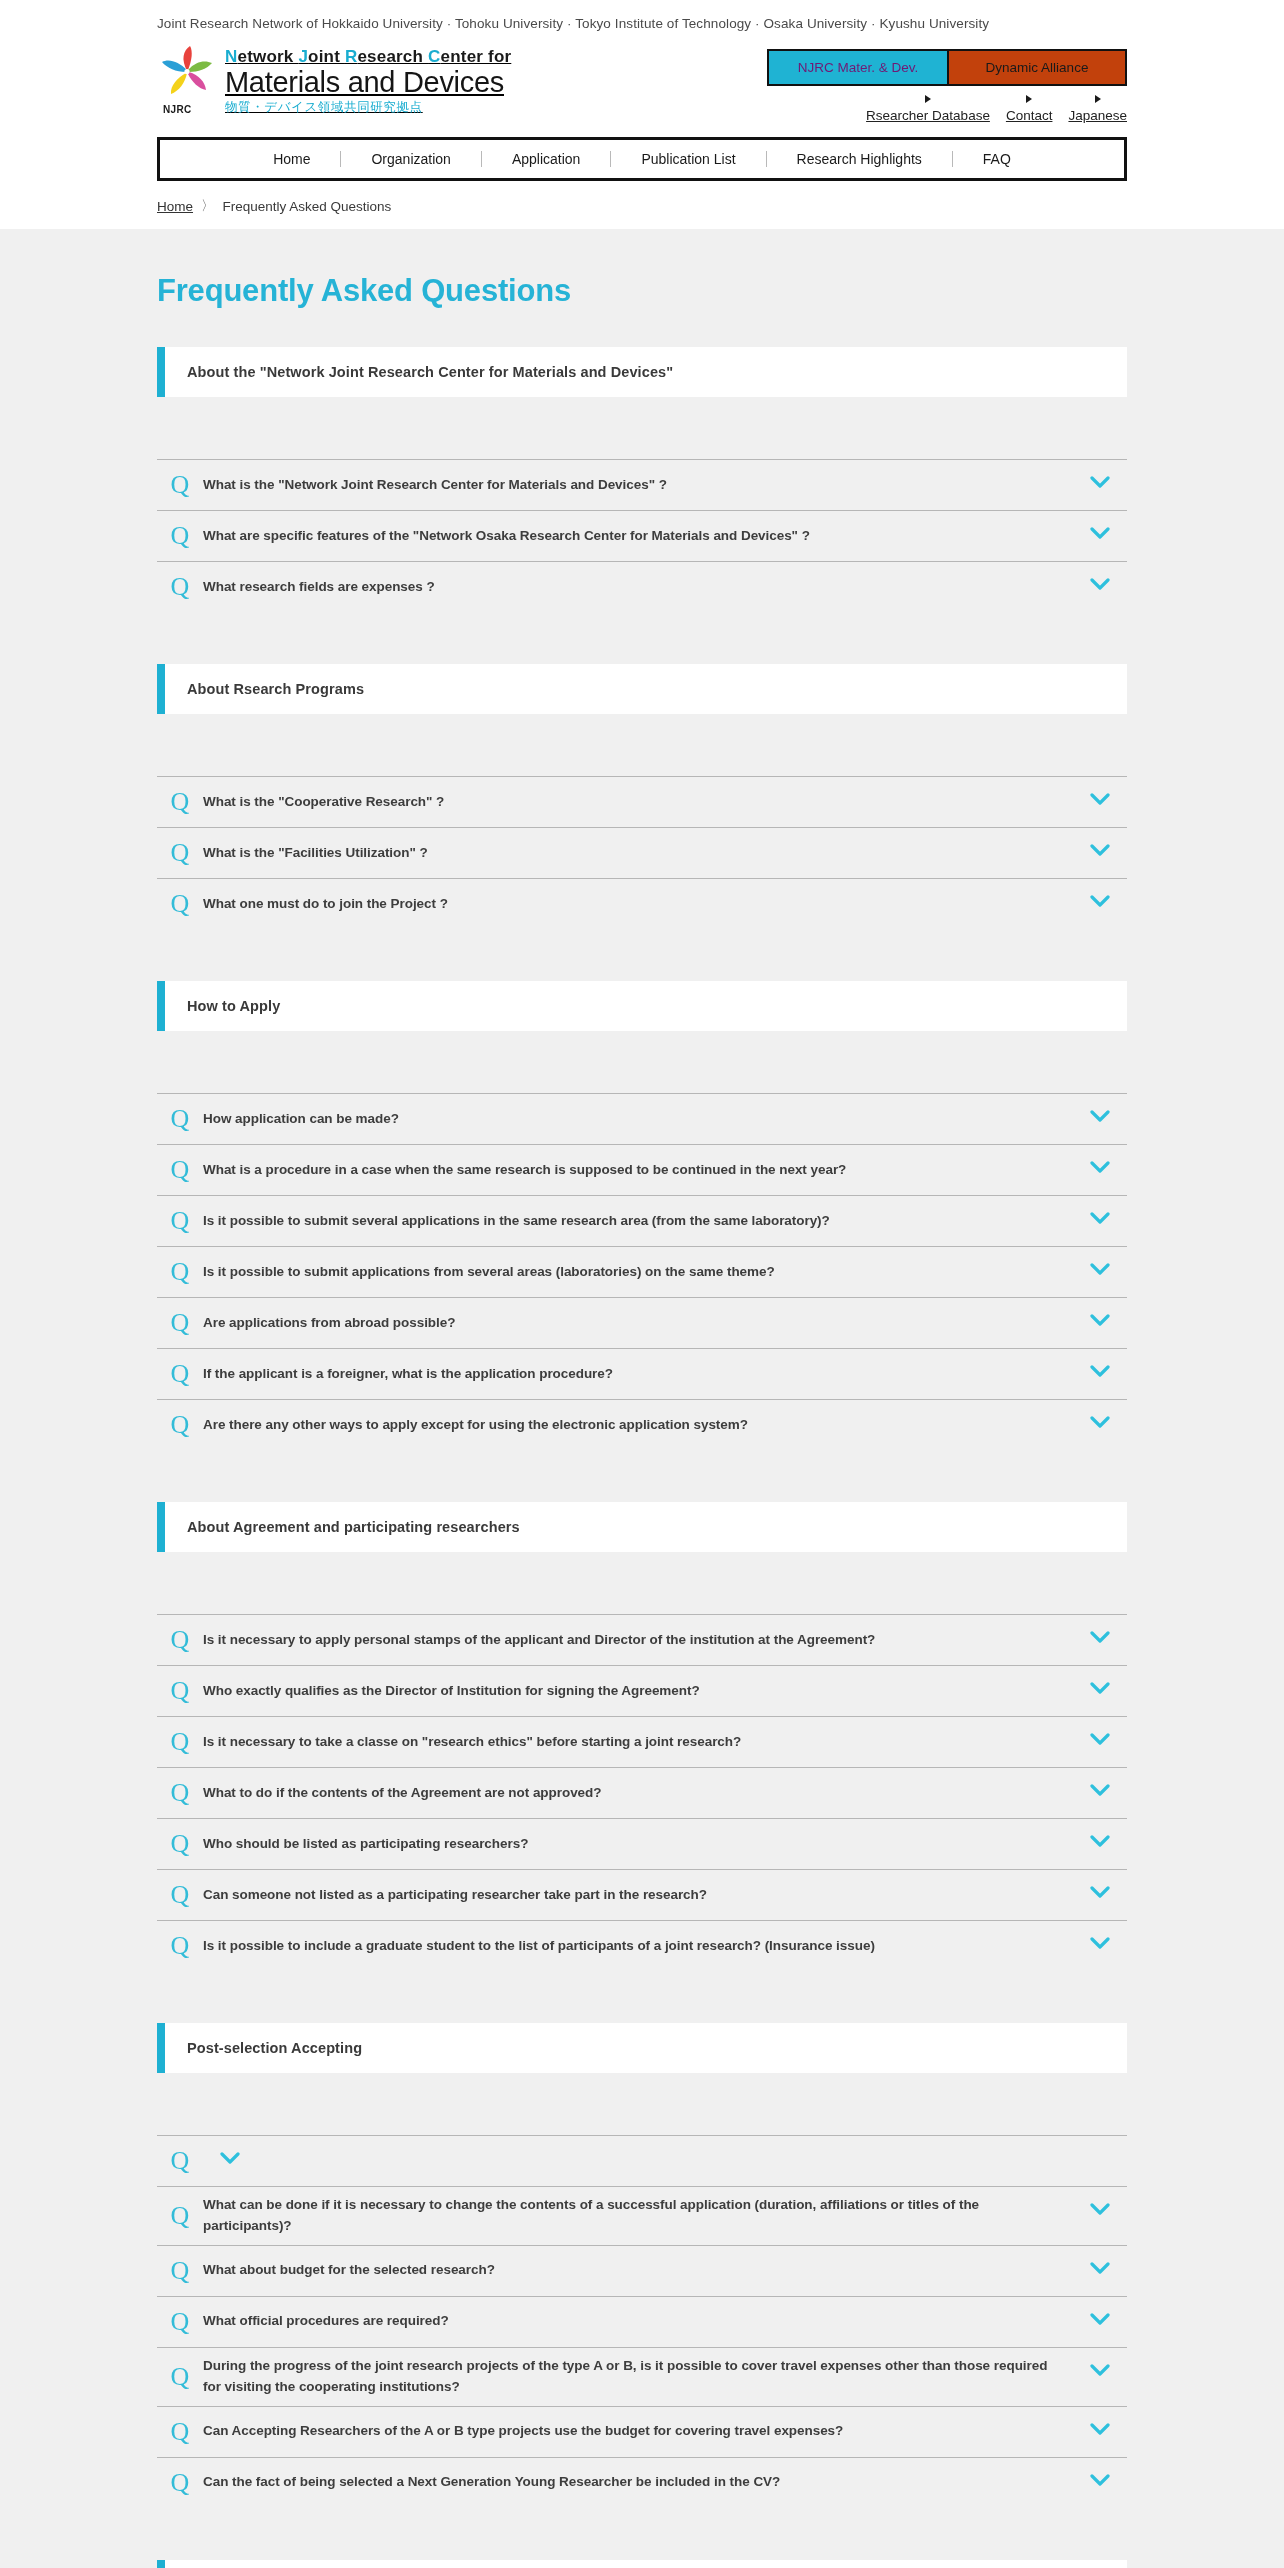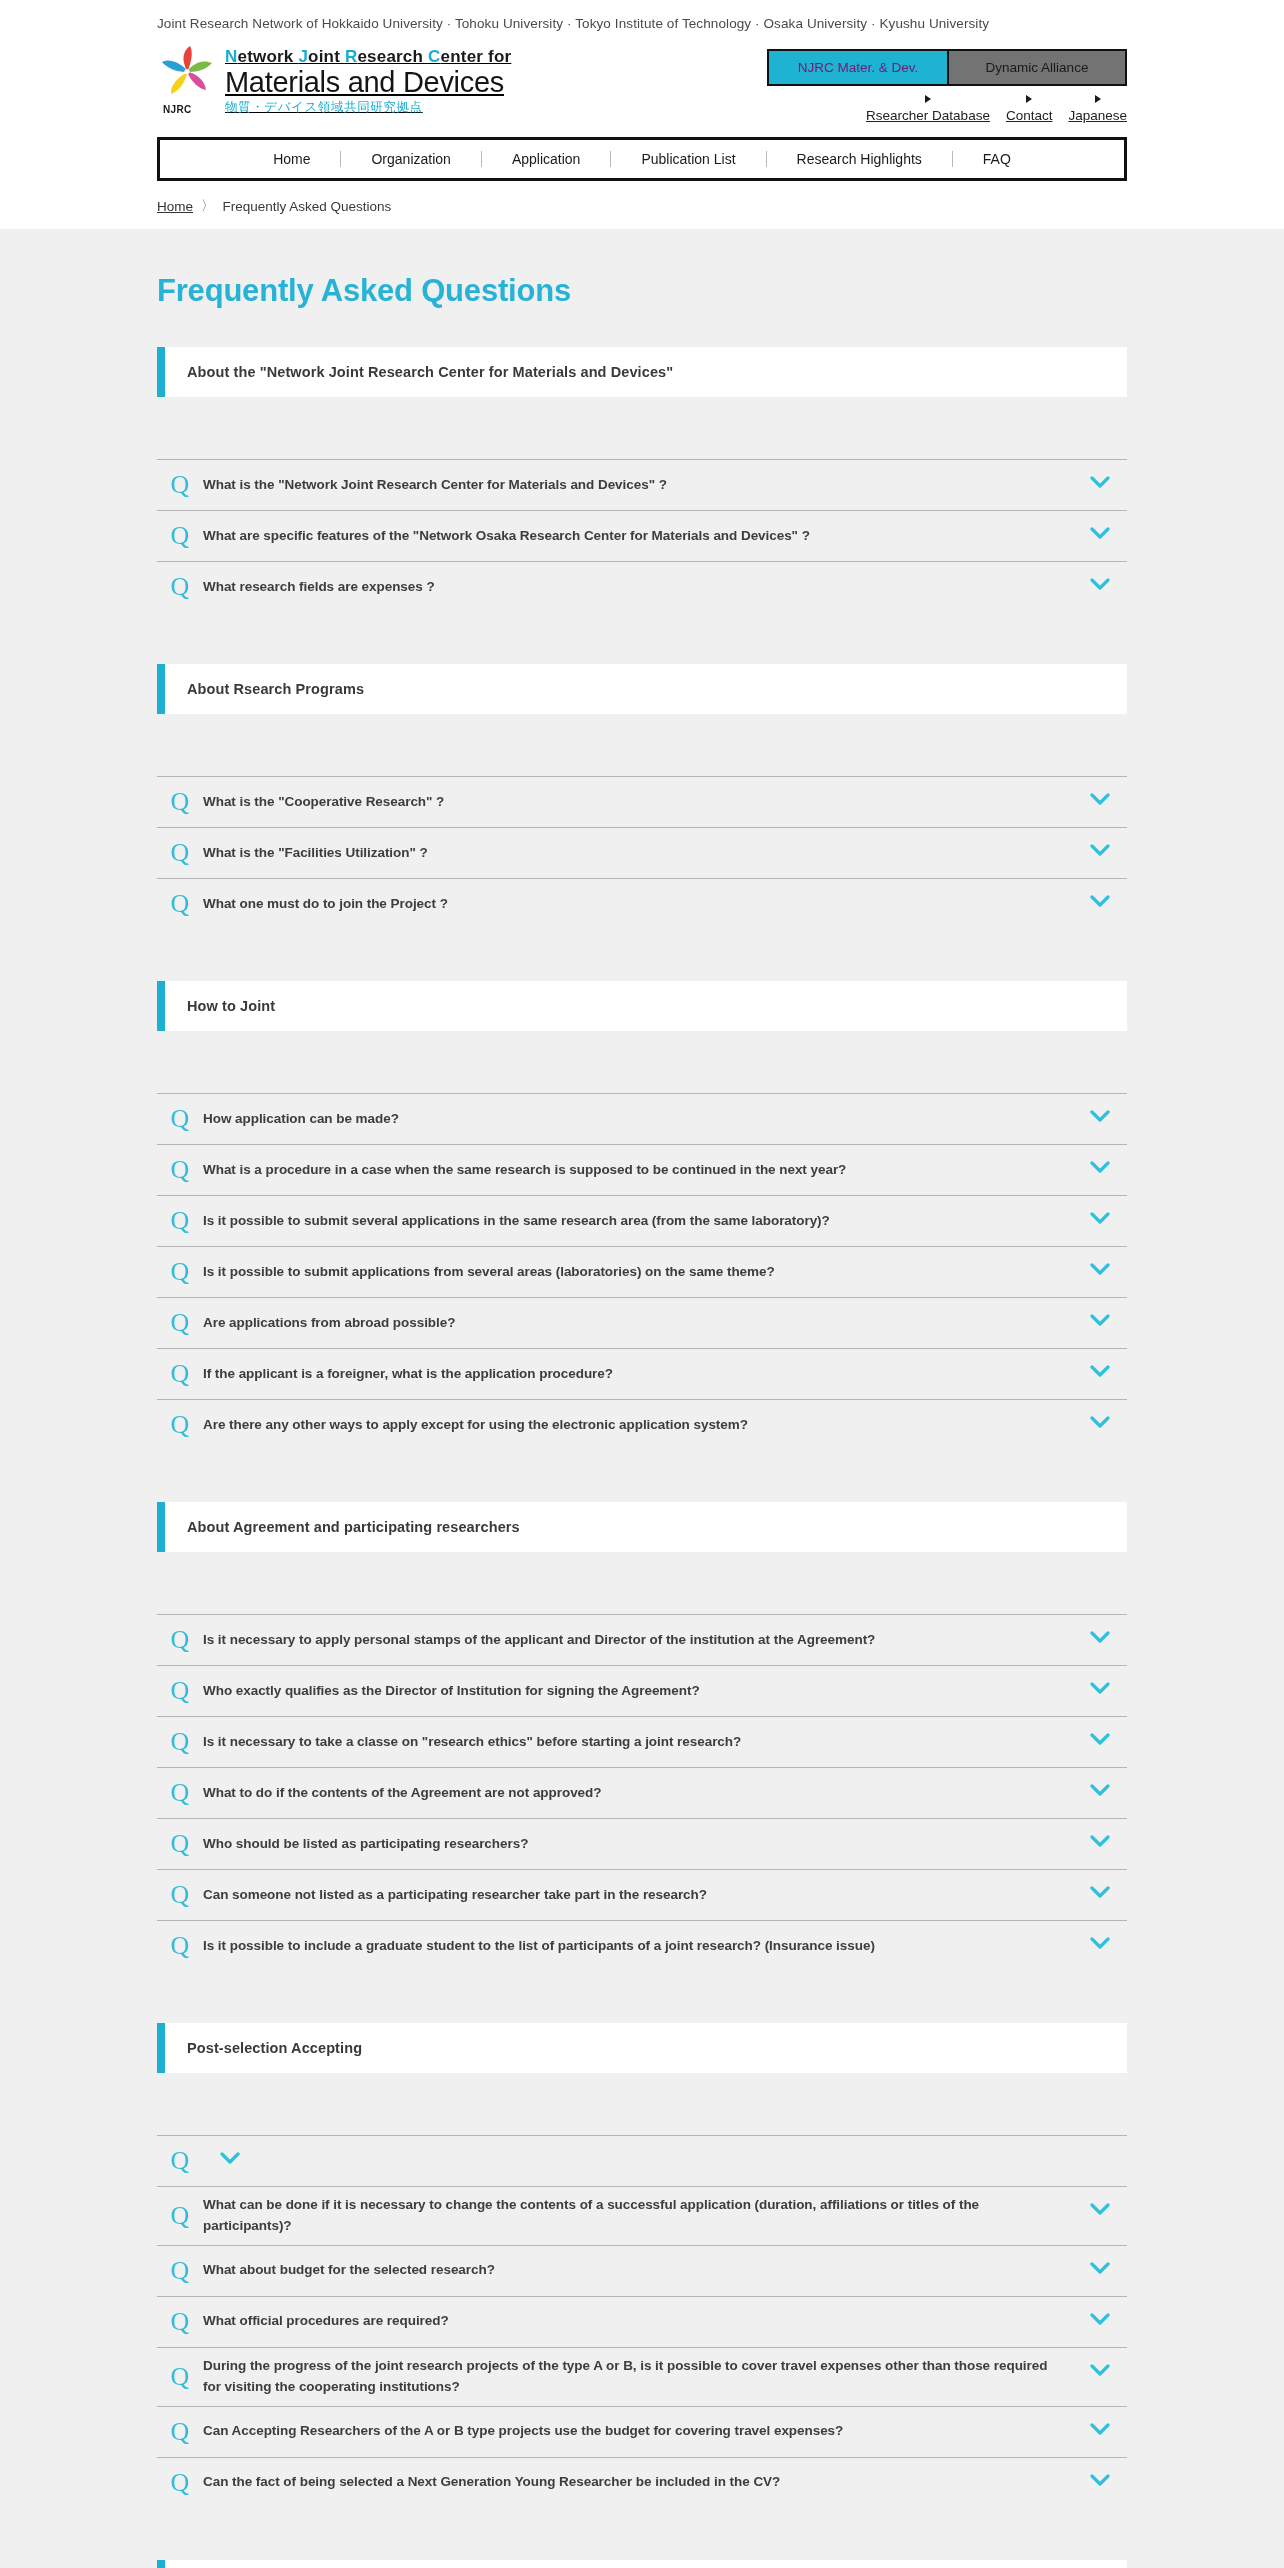--- a/index.html
+++ b/index.html
@@ -66,21 +66,21 @@
     display: inline-flex;
     border: 2.5px solid #111;
     background:#fff;
   }
   .pill {
     font-size: 13.5px;
     padding: 9px 22px;
     text-align: center;
     min-width: 178px;
     color:#1a1a1a;
-    background:#737373;
+    background:#c2410c;
     cursor: pointer;
   }
   .pill.active { background:#1fb3d3; color:#701a75; }
   .pill + .pill { border-left: 2.5px solid #111; }
 
   .toplinks {
     margin-top: 9px;
     display: flex; justify-content: flex-end; align-items: center;
     gap: 16px;
     font-size: 13.5px;
@@ -325,21 +325,21 @@
               <div class="q-text">What one must do to join the Project ?</div>
               <div class="chev">
                 <svg width="20" height="13" viewBox="0 0 20 13" xmlns="http://www.w3.org/2000/svg">
                   <path d="M2 2 L10 10 L18 2" fill="none" stroke="#2ec0dd" stroke-width="3.2" stroke-linecap="round" stroke-linejoin="round"></path>
                 </svg>
               </div>
             </div>
           </div>
           <div class="section-gap"></div>
           <div class="section-band">
-            <div class="section-band-title">How to Joint</div>
+            <div class="section-band-title">How to Apply</div>
           </div>
           <div class="faq-list">
             <div class="faq-row">
               <div class="q-mark">Q</div>
               <div class="q-text">How application can be made?</div>
               <div class="chev">
                 <svg width="20" height="13" viewBox="0 0 20 13" xmlns="http://www.w3.org/2000/svg">
                   <path d="M2 2 L10 10 L18 2" fill="none" stroke="#2ec0dd" stroke-width="3.2" stroke-linecap="round" stroke-linejoin="round"></path>
                 </svg>
               </div>

